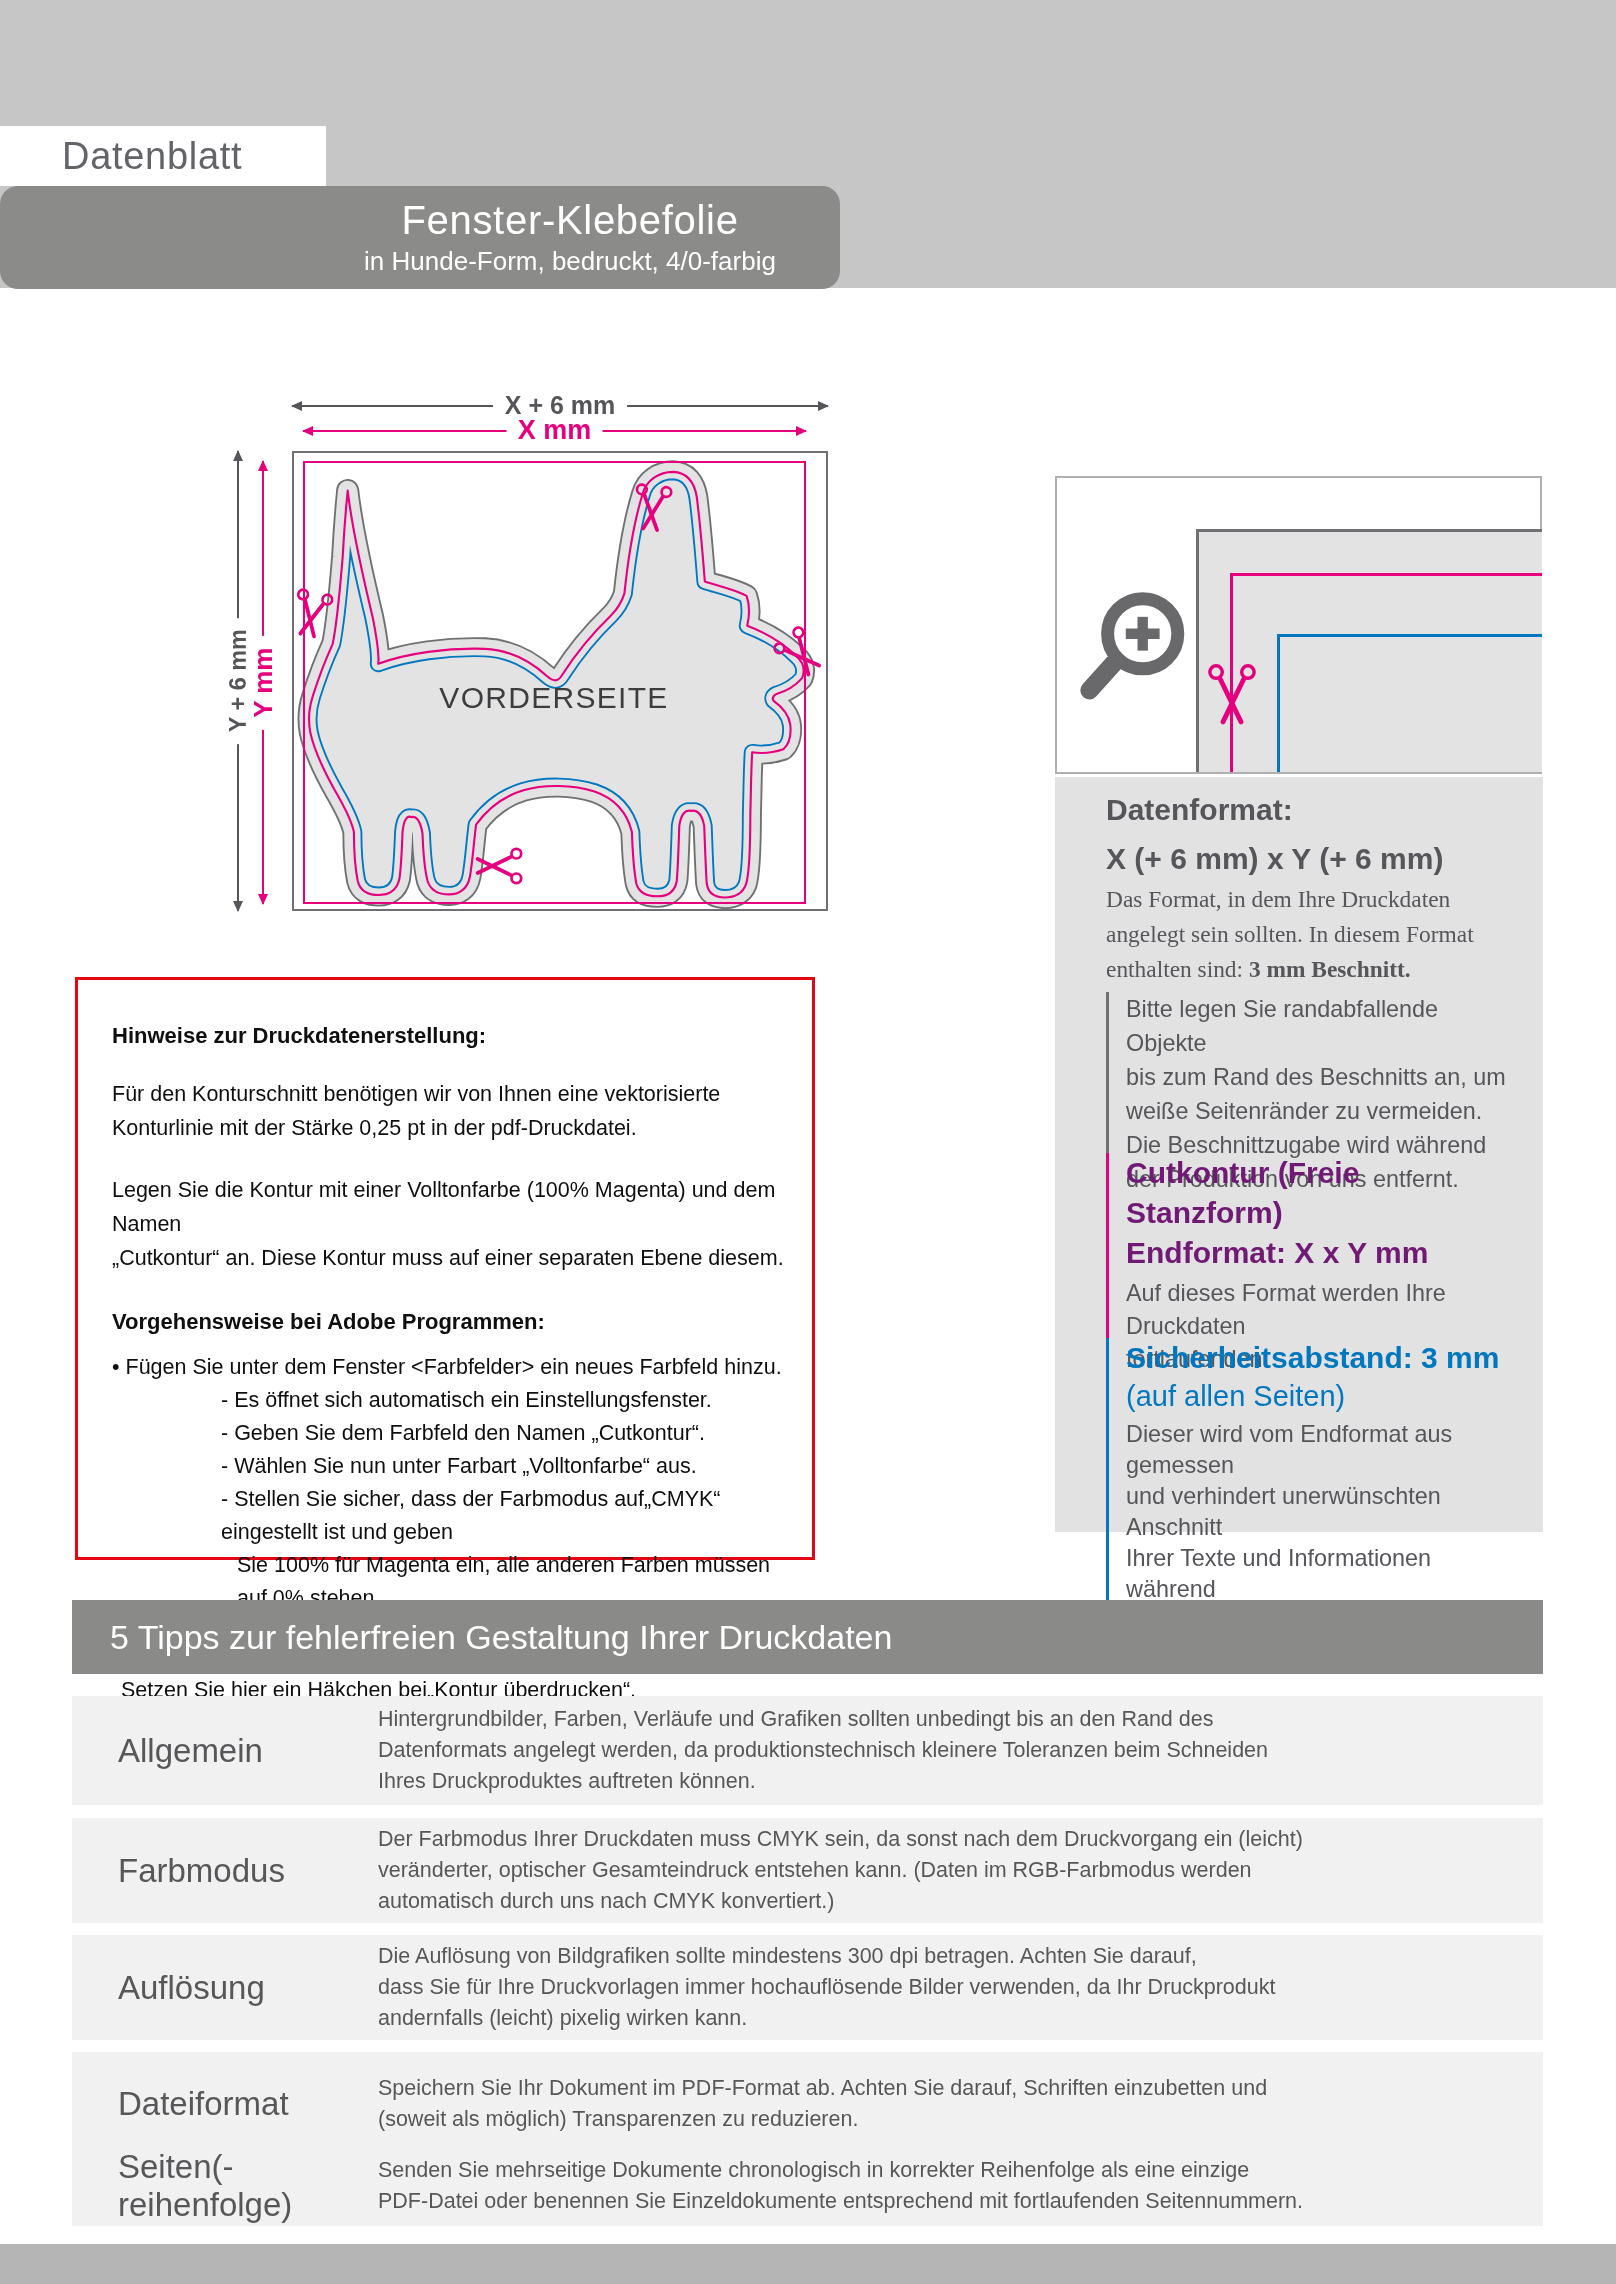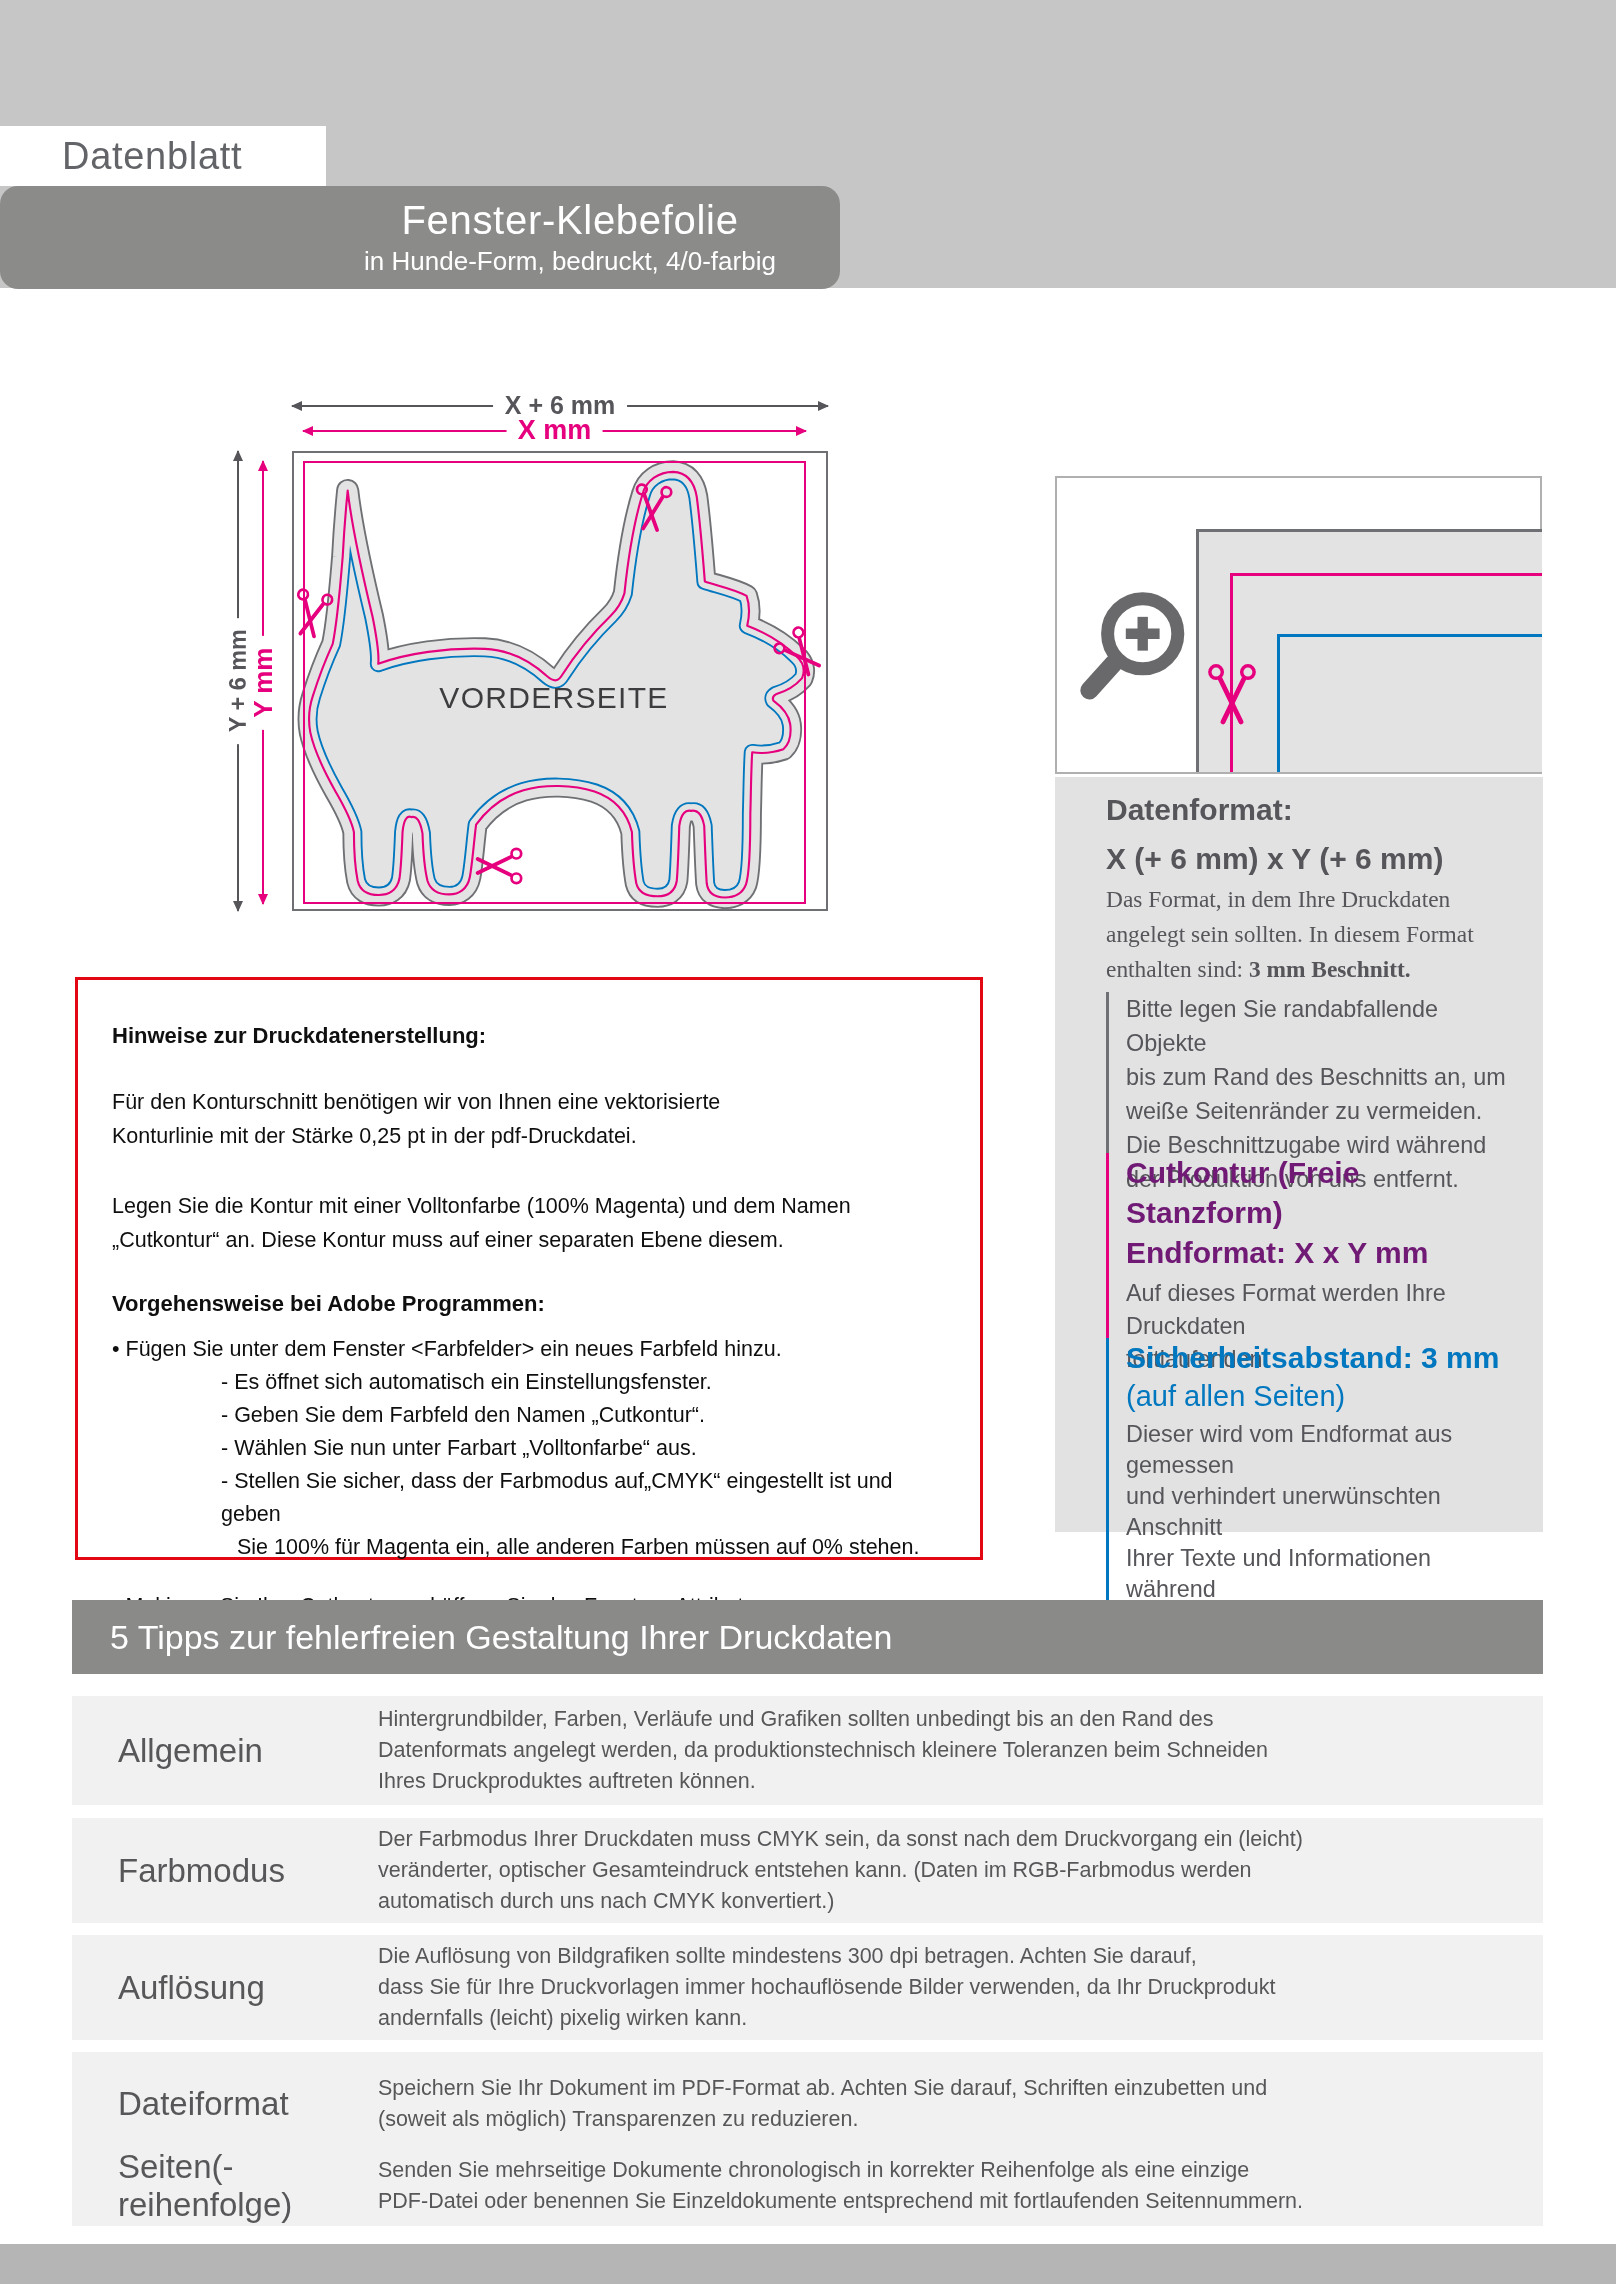--- a/index.html
+++ b/index.html
@@ -62,24 +62,24 @@
   .ip-h { font-size:30px; font-weight:700; color:#55555a; line-height:1.25; }
   .ip-t { font-size:23.4px; color:#55555a; line-height:34px; }
   .barblock { border-left:3.3px solid #6e7073; padding-left:17px; }
   .barblock.mag  { border-left-color:#e6007e; }
   .barblock.blue { border-left-color:#0077be; }
   .mag-h  { font-size:30px; font-weight:700; color:#701a75; line-height:40px; }
   .blue-h { font-size:30px; font-weight:700; color:#0077be; line-height:39px; }
   .blue-sub { font-size:29px; font-weight:400; color:#0077be; line-height:38px; }
 
   
-  .hints-box { position:absolute; left:75px; top:977px; width:908px; height:583px;
+  .hints-box { position:absolute; left:75px; top:977px; width:740px; height:583px;
     border:3.3px solid #e30613; background:#ffffff; padding:43px 26px 0 34px; }
   .hints-title { font-size:22px; font-weight:700; color:#0f0f0f; }
-  .hints-p { margin-top:36px; font-size:21.5px; color:#0f0f0f; line-height:34px; }
+  .hints-p { margin-top:28px; font-size:21.5px; color:#0f0f0f; line-height:34px; }
   .hints-sub { margin-top:34px; font-size:22px; font-weight:700; color:#0f0f0f; }
   .bullets { margin-top:15.6px; font-size:21.5px; color:#0f0f0f; line-height:33px; }
   .ind0 { padding-left:0; } .ind1 { padding-left:109px; } .ind2 { padding-left:125px; }
   .indh { padding-left:9px; } .gap-top { margin-top:26px; }
 
   
   .tips-bar { position:absolute; left:72px; top:1600px; width:1471px; height:74px; background:#8a8a89; }
   .tips-bar span { position:absolute; left:38px; top:50%; transform:translateY(-50%);
     font-size:34px; color:#ffffff; }
   .tip-row { position:absolute; left:72px; width:1471px; background:#f2f1f1; display:flex; }

